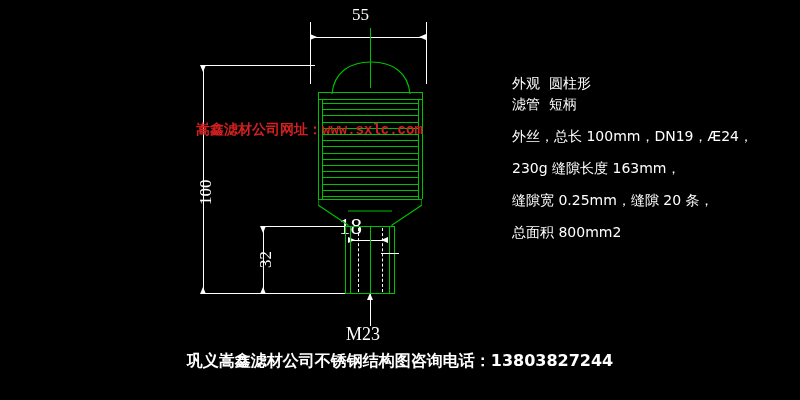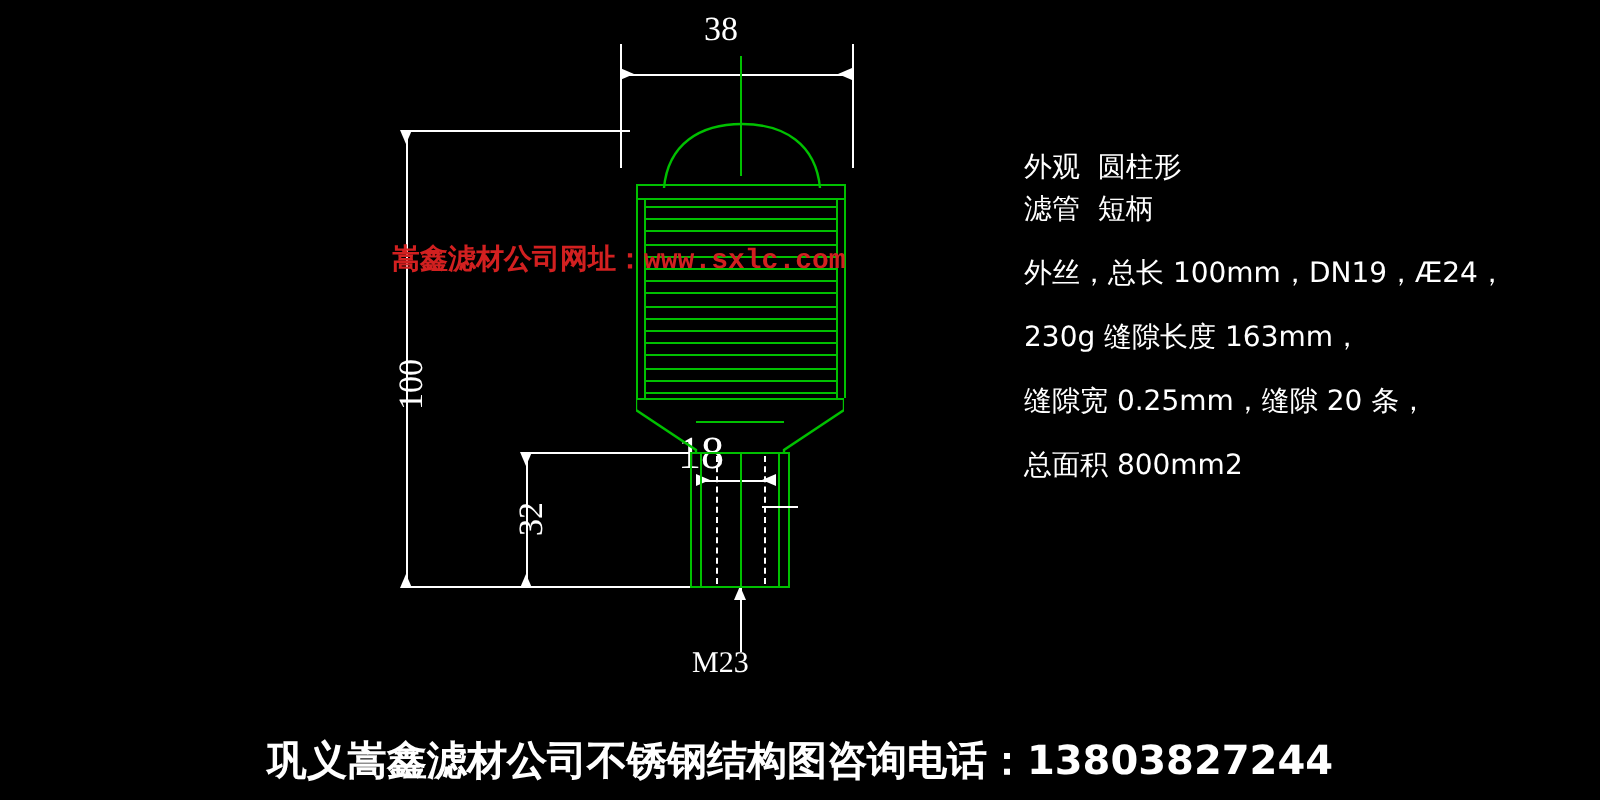--- a/index.html
+++ b/index.html
@@ -82,45 +82,44 @@
     white-space: pre;
   }
   #footer {
     position: absolute;
     left: 0;
     top: 351px;
     width: 800px;
     text-align: center;
     color: #ffffff;
     font-family: "DejaVu Sans", sans-serif;
-    font-size: 20px;
+    font-size: 16px;
     font-weight: bold;
     white-space: pre;
-    margin-top: 16px;
   }
   .spec-line {
     position: absolute;
     left: 512px;
     color: #ffffff;
     font-family: "DejaVu Sans", sans-serif;
     font-size: 14px;
     white-space: pre;
   }
 </style>
 </head>
 <body>
 
 <div id="root">
 
   <div class="hline abs" style="left:310px; top:37px; width:116px;"></div>
   <div class="arrR" style="left:310px; top:34px;"></div>
   <div class="arrL" style="left:419px; top:34px;"></div>
   <div class="vline abs" style="left:310px; top:22px; height:62px;"></div>
   <div class="vline abs" style="left:426px; top:22px; height:62px;"></div>
-  <div class="abs txt-num wht" style="left:352px; top:5px; font-size:17px;">38</div>
+  <div class="abs txt-num wht" style="left:352px; top:5px; font-size:17px;">55</div>
 
   <div class="vline abs" style="left:203px; top:65px; height:228px;"></div>
   <div class="arrD" style="left:200px; top:65px;"></div>
   <div class="arrU" style="left:200px; top:287px;"></div>
   <div class="hline abs" style="left:203px; top:65px; width:112px;"></div>
   <div class="hline abs" style="left:203px; top:293px; width:145px;"></div>
   <div class="abs txt-num wht rot90" style="left:196px; top:205px; font-size:17px;">100</div>
 
   <div class="vline abs" style="left:263px; top:226px; height:67px;"></div>
   <div class="arrD" style="left:260px; top:226px;"></div>
@@ -128,21 +127,21 @@
   <div class="hline abs" style="left:263px; top:226px; width:90px;"></div>
   <div class="abs txt-num wht rot90" style="left:256px; top:268px; font-size:17px;">32</div>
 
   <div class="hline abs" style="left:348px; top:240px; width:40px;"></div>
   <div class="arrR" style="left:348px; top:237px;"></div>
   <div class="arrL" style="left:381px; top:237px;"></div>
   <div class="abs txt-num wht" style="left:339px; top:214px; font-size:23px;">18</div>
 
   <div class="vline abs" style="left:370px; top:293px; height:33px;"></div>
   <div class="arrU" style="left:367px; top:293px;"></div>
-  <div class="abs txt-num wht" style="left:346px; top:324px; font-size:15px;">M23</div>
+  <div class="abs txt-num wht" style="left:346px; top:324px; font-size:18px;">M23</div>
 
   <div class="vline-g abs" style="left:370px; top:28px; height:60px;"></div>
   <div class="vline-g abs" style="left:370px; top:226px; height:68px;"></div>
 
   <svg class="abs" style="left:330px; top:60px;" width="82" height="36" viewBox="0 0 82 36">
     <path d="M2 34 C 4 12, 20 2, 41 2 C 62 2, 78 12, 80 34" fill="none" stroke="#00c000" stroke-width="1.2"></path>
   </svg>
 
   <div class="hline-g abs" style="left:318px; top:92px; width:104px;"></div>
   <div class="hline-g abs" style="left:318px; top:99px; width:104px;"></div>

